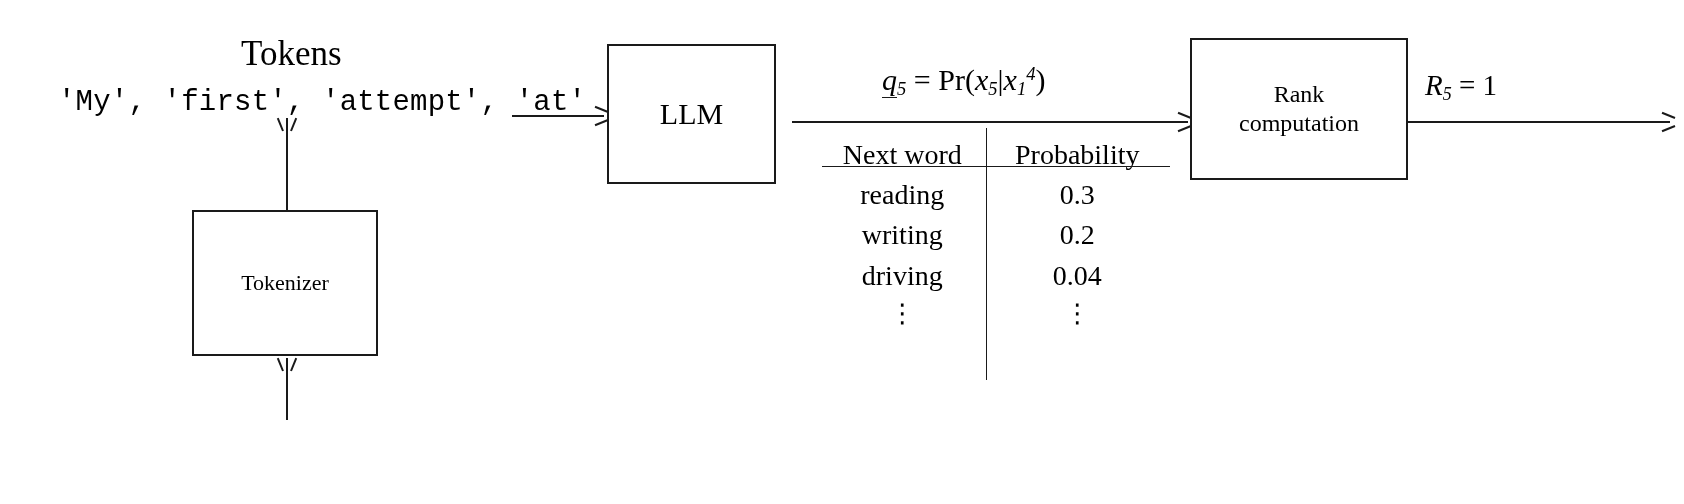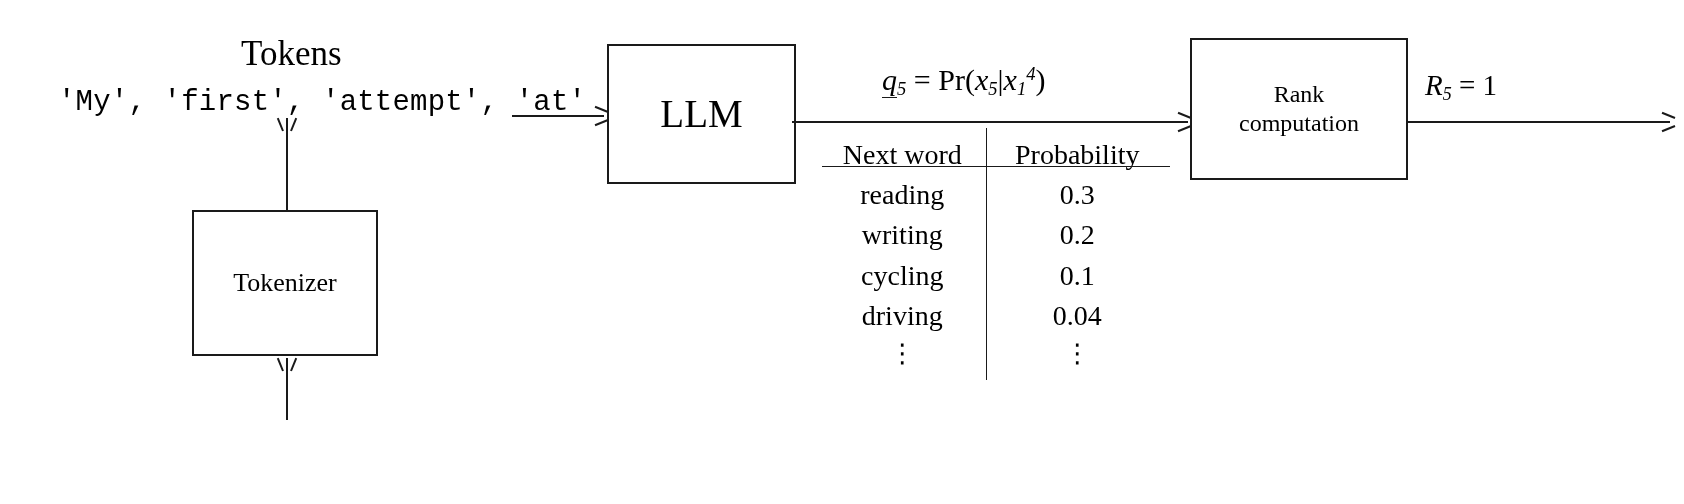--- a/index.html
+++ b/index.html
@@ -107,26 +107,26 @@
   }
   #input-sentence {
     left: 10px; top: 422px;
     font-size: 28px;
     letter-spacing: 0.2px;
   }
 
   #tokenizer-box {
     left: 192px; top: 210px;
     width: 186px; height: 146px;
-    font-size: 26px;
+    font-size: 22px;
   }
   #llm-box {
     left: 607px; top: 44px;
-    width: 189px; height: 140px;
-    font-size: 39px;
+    width: 169px; height: 140px;
+    font-size: 30px;
   }
   #rank-box {
     left: 1190px; top: 38px;
     width: 218px; height: 142px;
     font-size: 24px;
   }
 
   
   .math { font-style: italic; }
   .mathup { font-style: normal; }
@@ -222,24 +222,20 @@
       <tbody>
         <tr>
           <td>reading</td>
           <td>0.3</td>
         </tr>
         <tr>
           <td>writing</td>
           <td>0.2</td>
         </tr>
         <tr>
-          <td>cycling</td>
-          <td>0.1</td>
-        </tr>
-        <tr>
           <td>driving</td>
           <td>0.04</td>
         </tr>
         <tr>
           <td class="dots">⋮</td>
           <td class="dots">⋮</td>
         </tr>
       </tbody>
     </table>
   </div>

